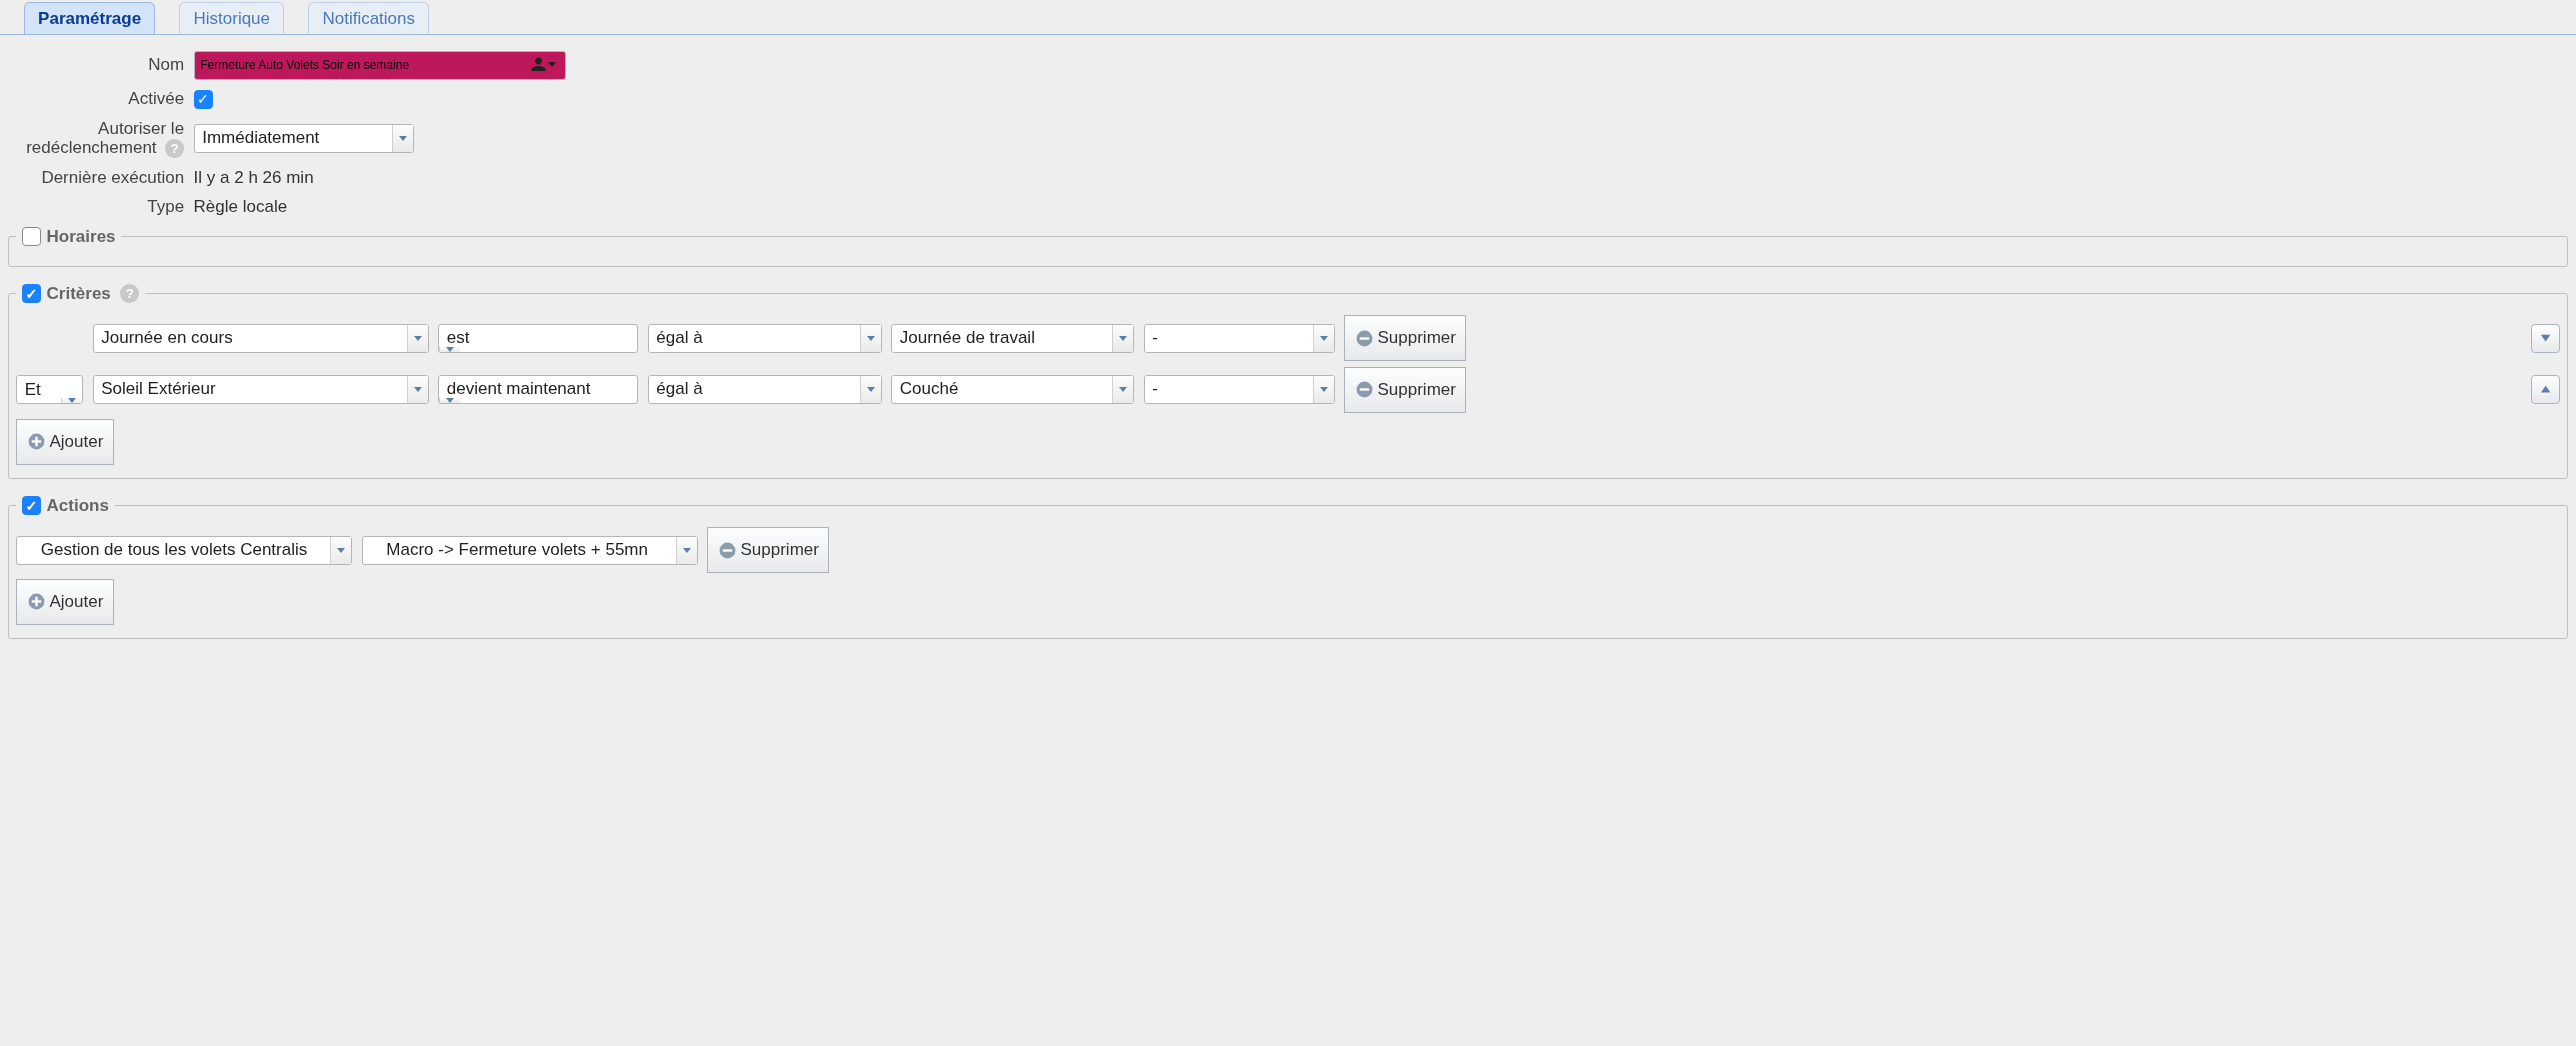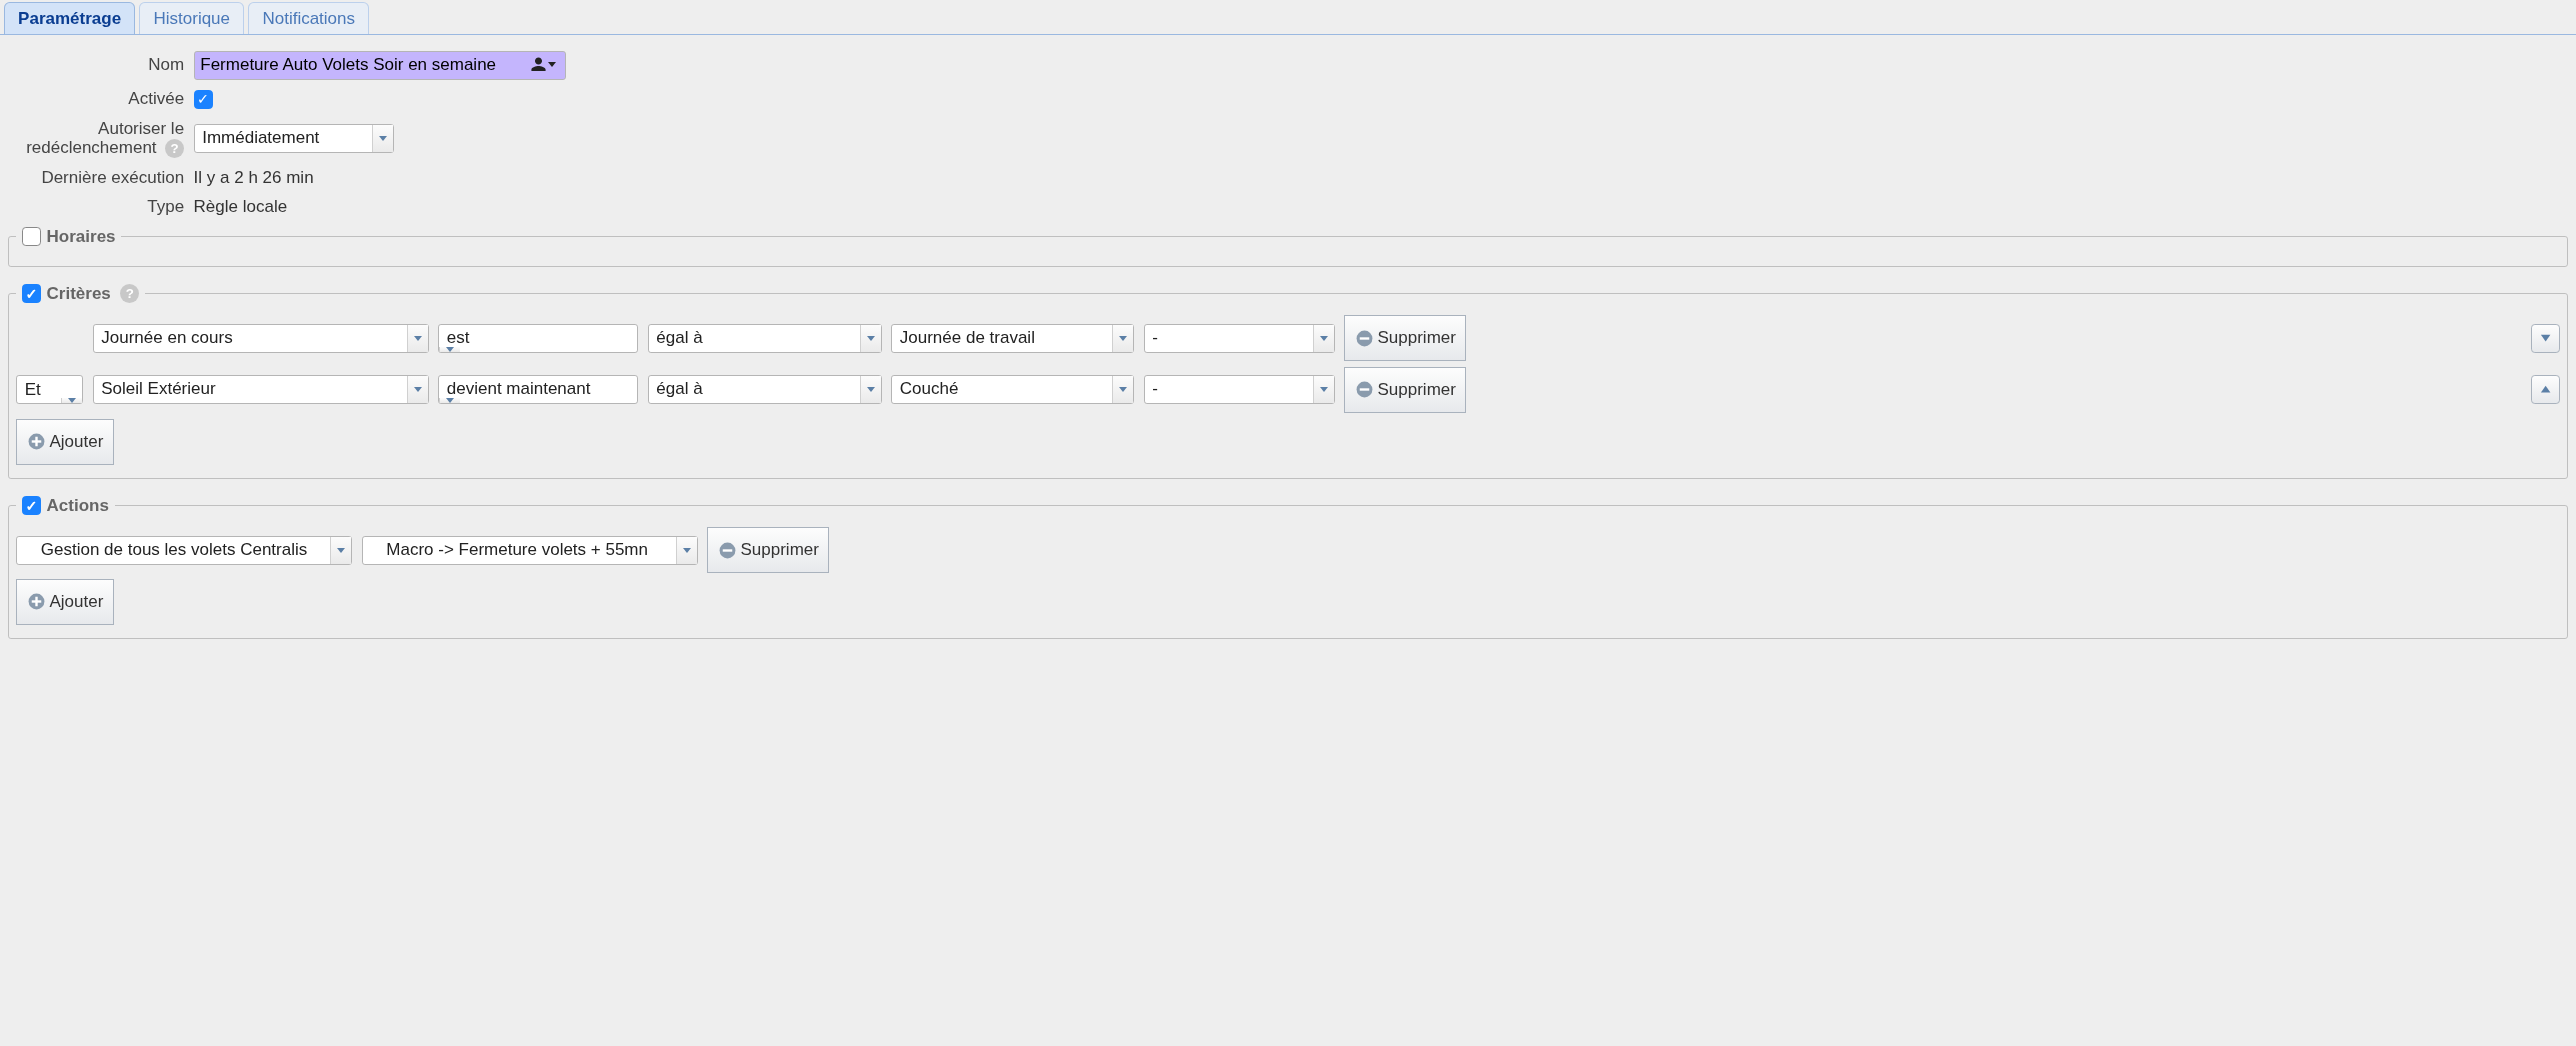--- a/index.html
+++ b/index.html
@@ -19,20 +19,21 @@
     padding: 1.9px 3.8px 0 3.8px;
   }
   .tab {
     padding: 5.7px 13.3px;
     background: #e8eef6;
     border: 1px solid #bcd0ec;
     border-bottom: none;
     border-radius: 5.7px 5.7px 0 0;
     color: #4a78b8;
     cursor: pointer;
+    margin-left: 20px;
   }
   .tab.active {
     background: #d3e3f8;
     color: #0a3d91;
     font-weight: bold;
     border-color: #9ab8e0;
   }
   .panel {
     padding: 15.3px 7.6px;
   }
@@ -47,24 +48,24 @@
     padding-right: 9.5px;
     color: #444;
   }
   .form-label.two-line {
     line-height: 1.15;
   }
   .form-value { display:flex; align-items:center; gap:5.7px; }
   .text-input {
     height: 29px;
     padding: 1.9px 5.7px;
-    font-size: 17px;
+    font-size: 12px;
     border: 1px solid #b5b5b5;
     border-radius: 2.9px;
-    background: #c4b5fd;
+    background: #be185d;
   }
   .nom-input { width: 372px; }
   .user-picker { padding: 0 5.7px; display:flex; align-items:center; gap:1px; color:#222; }
   .combo {
     display: inline-flex;
     align-items: stretch;
     height: 29px;
     border: 1px solid #b5b5b5;
     border-radius: 2.9px;
     background: #fff;
@@ -173,21 +174,21 @@
   </div>
 
 
   <div class="form-row">
     <div class="form-label two-line">
       <span>Autoriser le</span><br>
       <span>redéclenchement</span>
       <span class="help-circle">?</span>
     </div>
     <div class="form-value">
-      <div class="combo" style="width:200px;">
+      <div class="combo" style="width:220px;">
         <span>Immédiatement</span>
         <div class="trigger">
             <span class="chev"></span>
           </div>
       </div>
     </div>
   </div>
 
   <div class="form-row">
     <div class="form-label">Dernière exécution</div>

